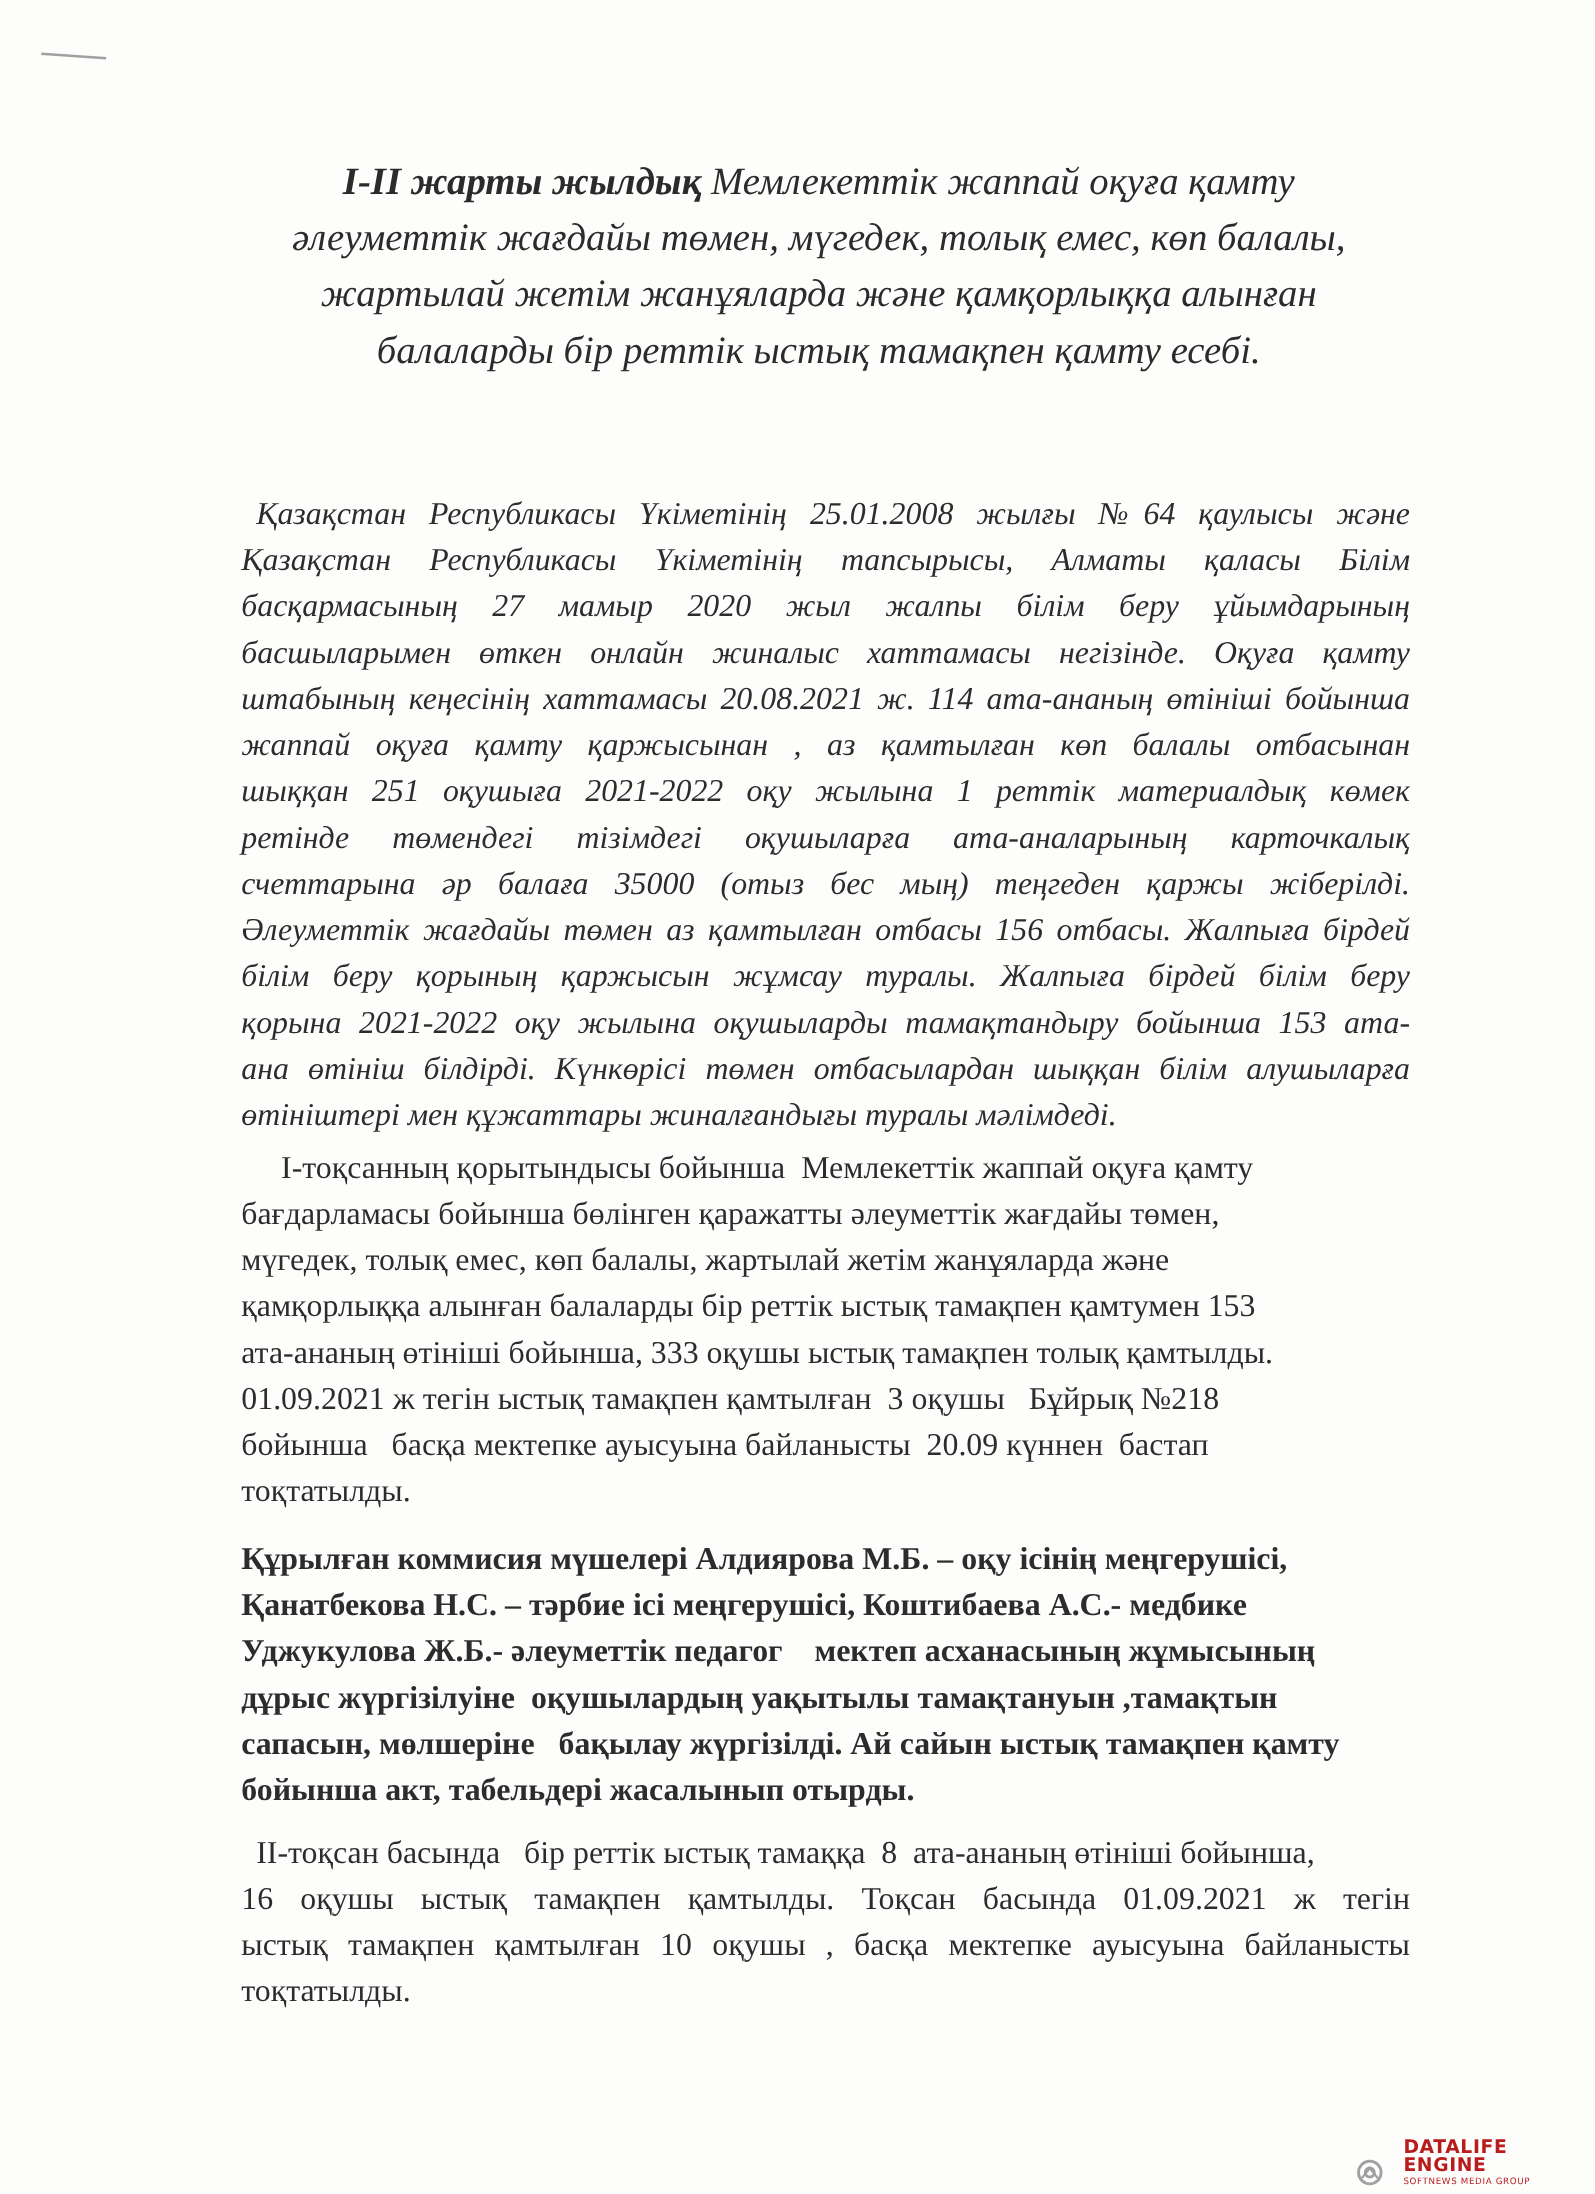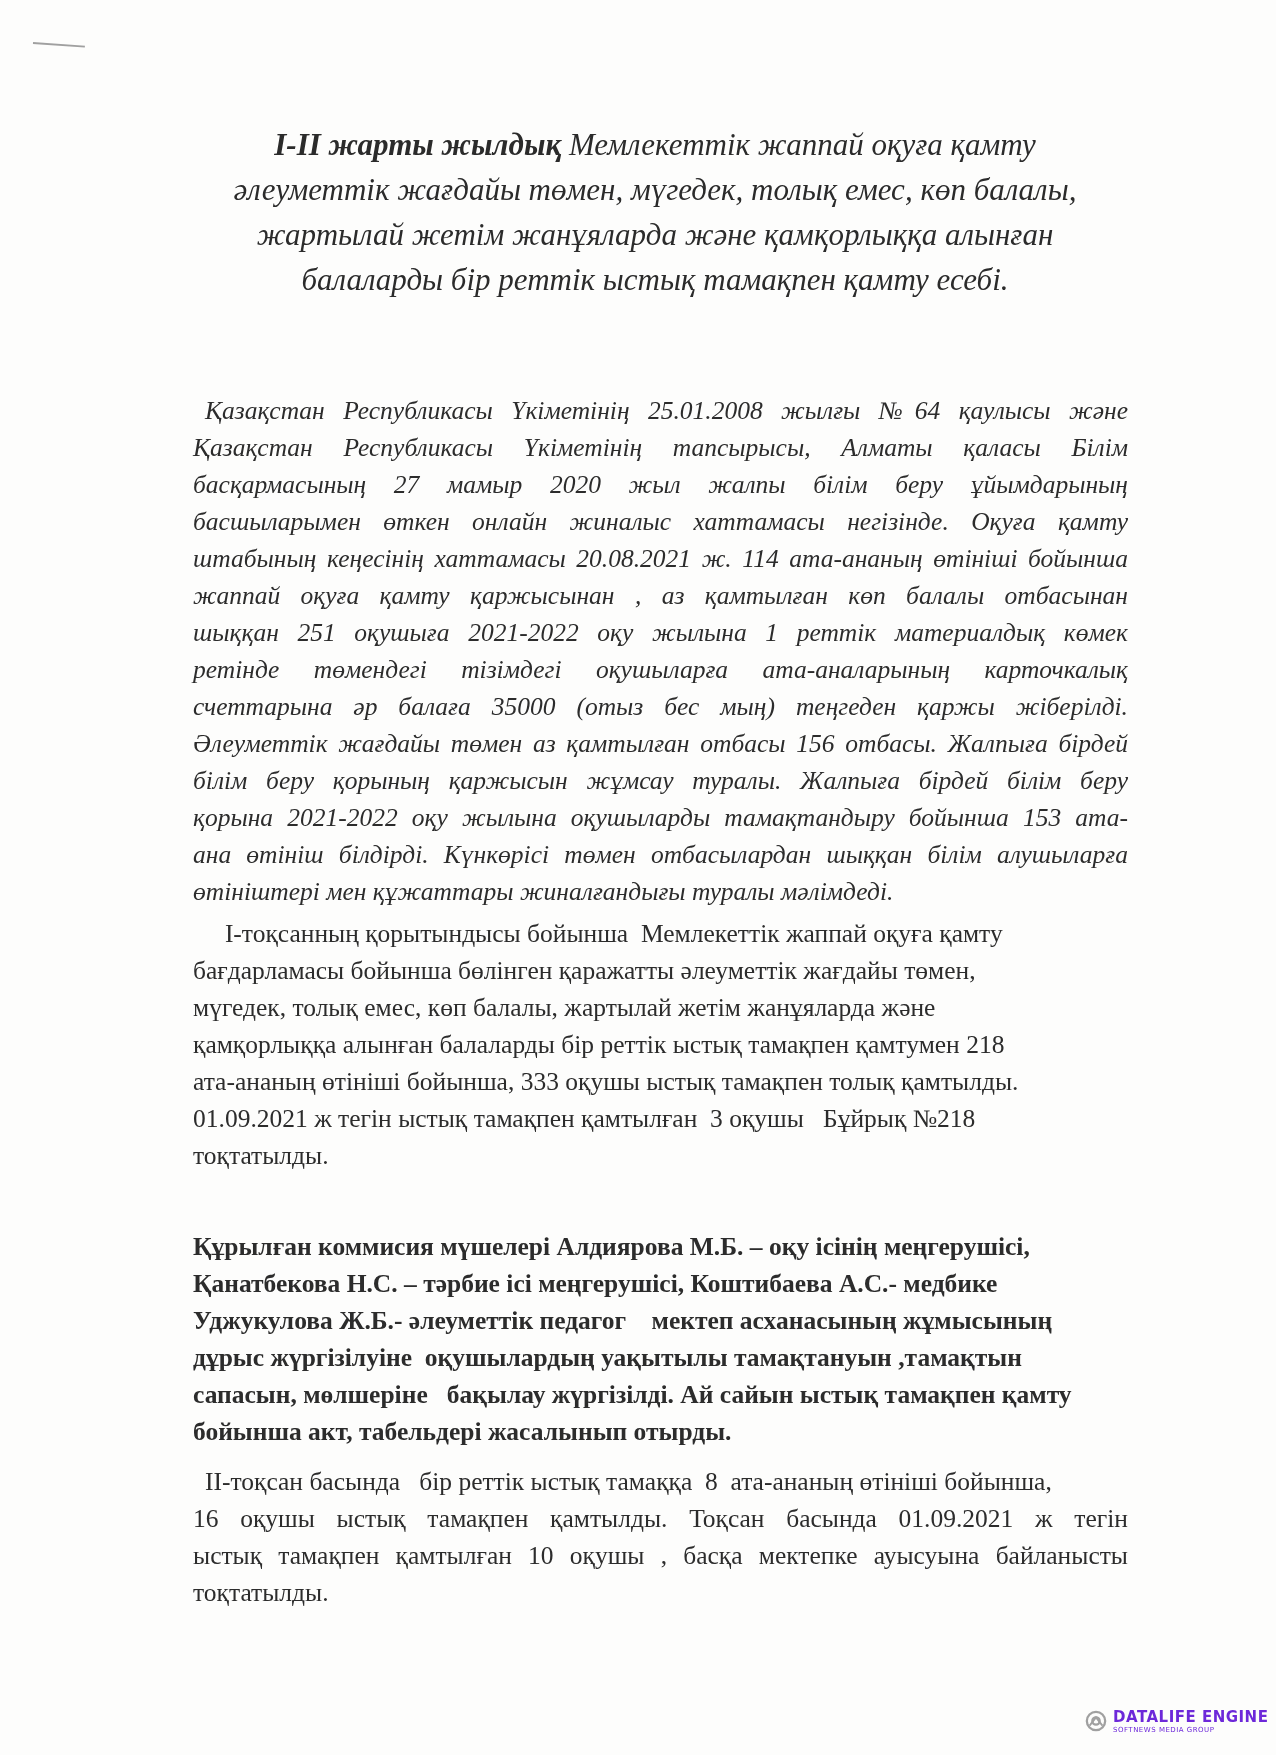--- a/index.html
+++ b/index.html
@@ -61,23 +61,23 @@
   .p1 { top: 392px; font-style: italic; }
   .p2 { top: 915px; }
   .p3 { top: 1228px; font-weight: bold; }
   .p4 { top: 1463px; }
 
   .watermark {
     position: absolute;
     left: 1085px;
     top: 1710px;
     display: flex;
-    align-items: flex-start;
-    gap: 6px;
-    color: #6d28d9;
+    align-items: flex-end;
+    gap: 16px;
+    color: #b91c1c;
     font-family: "DejaVu Sans", sans-serif;
   }
   .wm-icon {
     width: 22px;
     height: 22px;
   }
   .wm-text { display: flex; flex-direction: column; line-height: 1; }
   .wm-title { font-size: 15px; font-weight: bold; letter-spacing: 0.5px; }
   .wm-sub { font-size: 7px; letter-spacing: 0.5px; margin-top: 2px; }
 </style>
@@ -107,23 +107,24 @@
   <span class="line">білім беру қорының қаржысын жұмсау туралы. Жалпыға бірдей білім беру</span>
   <span class="line">қорына 2021-2022 оқу жылына оқушыларды тамақтандыру бойынша 153 ата-</span>
   <span class="line">ана өтініш білдірді. Күнкөрісі төмен отбасылардан шыққан білім алушыларға</span>
   <span class="line last">өтініштері мен құжаттары жиналғандығы туралы мәлімдеді.</span>
 </div>
 
 <div class="para p2">
   <span class="line last" style="white-space:pre">     І-тоқсанның қорытындысы бойынша  Мемлекеттік жаппай оқуға қамту</span>
   <span class="line last">бағдарламасы бойынша бөлінген қаражатты әлеуметтік жағдайы төмен,</span>
   <span class="line last">мүгедек, толық емес, көп балалы, жартылай жетім жанұяларда және</span>
-  <span class="line last">қамқорлыққа алынған балаларды  бір реттік ыстық тамақпен қамтумен 218</span>
+  <span class="line last">қамқорлыққа алынған балаларды  бір реттік ыстық тамақпен қамтумен 153</span>
   <span class="line last">ата-ананың өтініші бойынша, 333 оқушы  ыстық тамақпен толық қамтылды.</span>
   <span class="line last" style="white-space:pre">01.09.2021 ж тегін ыстық тамақпен қамтылған  3 оқушы   Бұйрық №218</span>
+  <span class="line last" style="white-space:pre">бойынша   басқа мектепке ауысуына байланысты  20.09 күннен  бастап</span>
   <span class="line last">тоқтатылды.</span>
 </div>
 
 <div class="para p3">
   <span class="line last">Құрылған коммисия мүшелері Алдиярова М.Б. – оқу ісінің меңгерушісі,</span>
   <span class="line last">Қанатбекова Н.С. – тәрбие ісі меңгерушісі, Коштибаева А.С.- медбике</span>
   <span class="line last" style="white-space:pre">Уджукулова Ж.Б.- әлеуметтік педагог    мектеп асханасының жұмысының</span>
   <span class="line last" style="white-space:pre">дұрыс жүргізілуіне  оқушылардың уақытылы тамақтануын ,тамақтын</span>
   <span class="line last" style="white-space:pre">сапасын, мөлшеріне   бақылау жүргізілді. Ай сайын ыстық тамақпен қамту</span>
   <span class="line last">бойынша акт, табельдері жасалынып отырды.</span>

